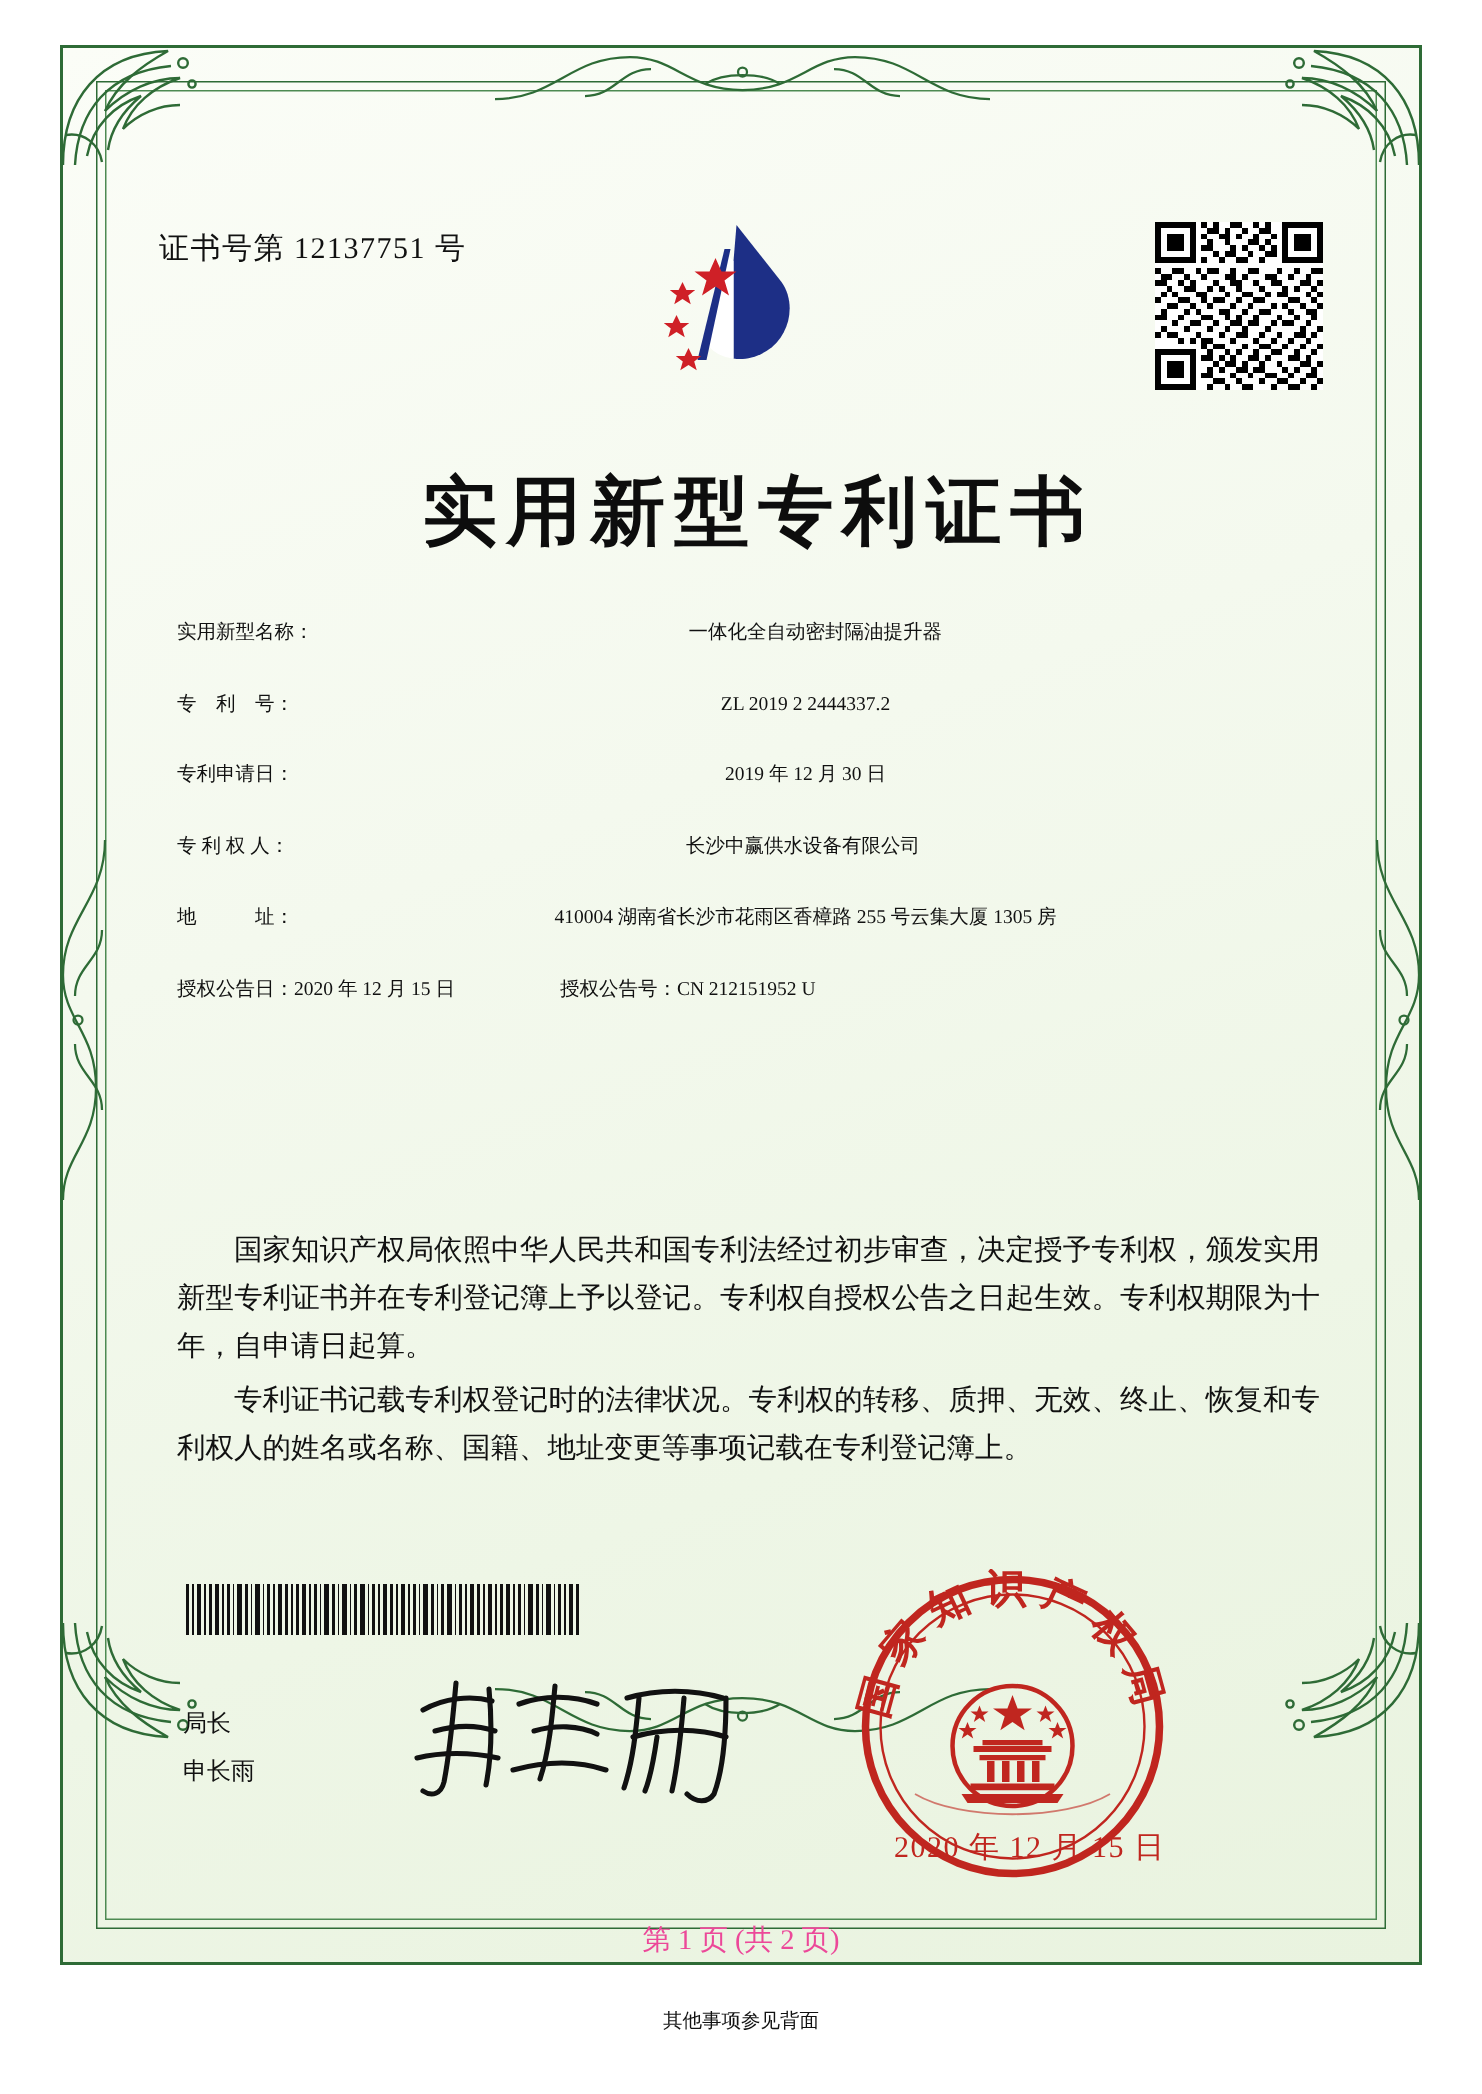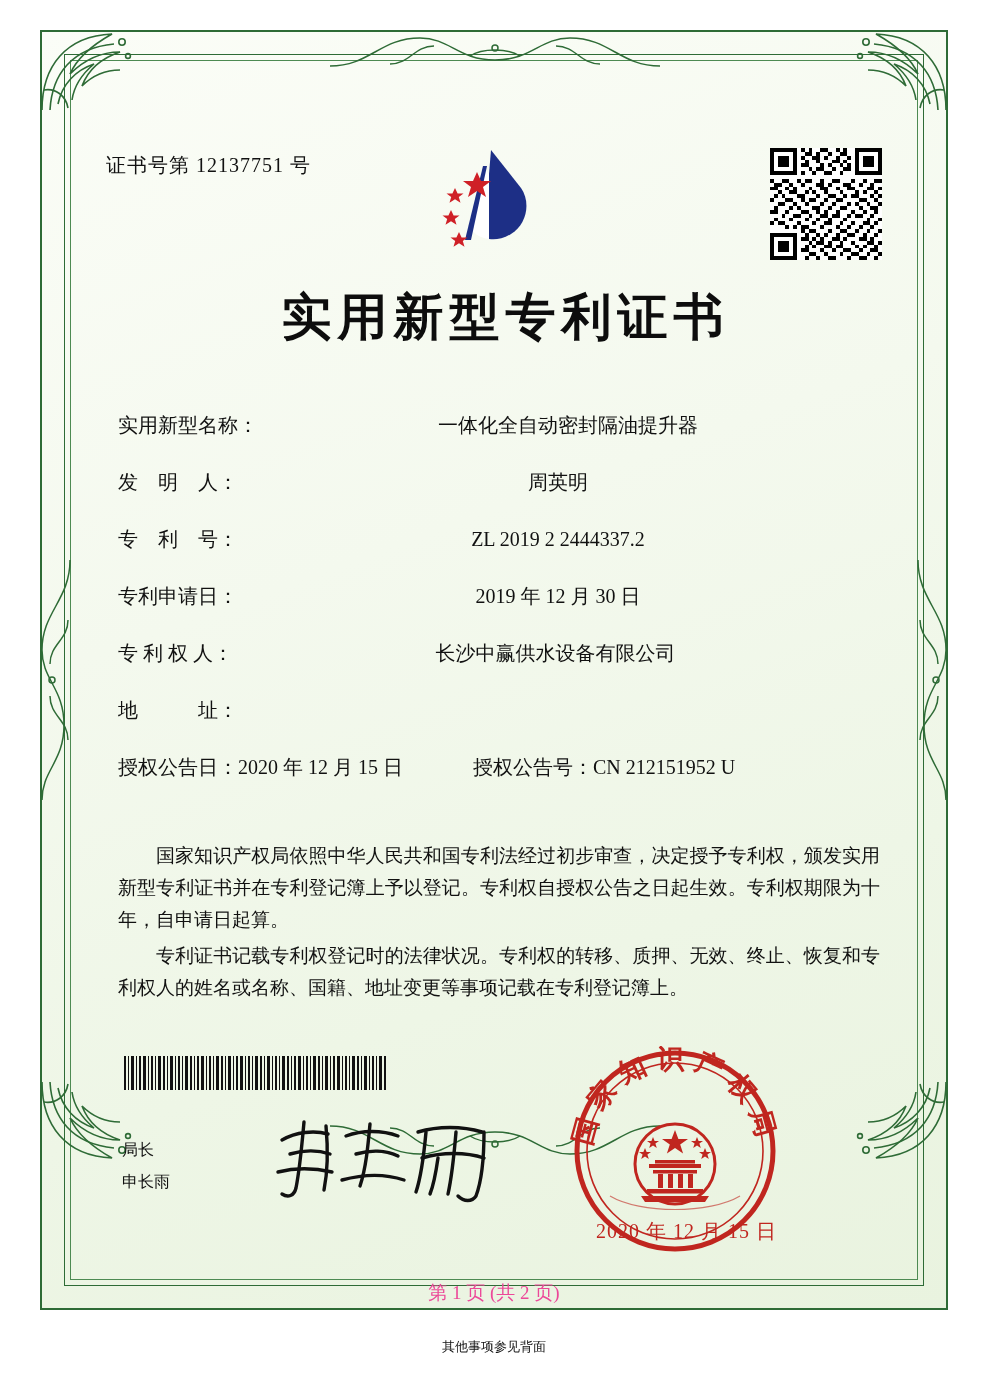--- a/index.html
+++ b/index.html
@@ -102,42 +102,42 @@
     right: 106px;
     top: 148px;
     width: 112px;
     height: 112px;
   }
   .qr svg { display:block; width:100%; height:100%; }
 
   .title {
     position: absolute;
     left: 0; right: 0;
-    top: 284px;
+    top: 308px;
     text-align: center;
     font-family: "DejaVu Serif", serif;
     font-weight: bold;
     font-size: 50px;
     letter-spacing: 6px;
     color: #0d0d0d;
     padding-left: 23px;
   }
 
   
   .fields {
     position: absolute;
     left: 118px;
     top: 412px;
     width: 760px;
   }
   .field-row {
     display: flex;
     align-items: baseline;
     margin-bottom: 30px;
-    font-size: 20px;
+    font-size: 13px;
     line-height: 1.35;
     color: #111;
   }
   .field-label {
     white-space: pre;
     flex: 0 0 auto;
   }
   .field-value {
     flex: 1 1 auto;
     white-space: nowrap;
@@ -151,21 +151,20 @@
   
   .paras {
     position: absolute;
     left: 118px;
     top: 818px;
     width: 762px;
     font-size: 19px;
     line-height: 32px;
     color: #111;
     text-align: justify;
-    margin-top: 22px;
   }
   .paras p {
     margin: 0 0 4px 0;
     text-indent: 2em;
   }
 
   
   .barcode {
     position: absolute;
     left: 124px;
@@ -552,37 +551,34 @@
   </div>
 
   <div class="title">实用新型专利证书</div>
 
   <div class="fields">
     <div class="field-row">
       <span class="field-label">实用新型名称：</span>
       <span class="field-value">一体化全自动密封隔油提升器</span>
     </div>
     <div class="field-row">
-      <span class="field-label">发　明　人：</span>
-      <span class="field-value">周英明</span>
-    </div>
-    <div class="field-row">
       <span class="field-label">专　利　号：</span>
       <span class="field-value">ZL 2019 2 2444337.2</span>
     </div>
     <div class="field-row">
       <span class="field-label">专利申请日：</span>
       <span class="field-value">2019 年 12 月 30 日</span>
     </div>
     <div class="field-row">
       <span class="field-label">专 利 权 人：</span>
       <span class="field-value">长沙中赢供水设备有限公司</span>
     </div>
     <div class="field-row">
       <span class="field-label">地　　　址：</span>
+      <span class="field-value">410004 湖南省长沙市花雨区香樟路 255 号云集大厦 1305 房</span>
     </div>
     <div class="field-row dual">
       <span class="field-label">授权公告日：</span>
       <span class="field-value">2020 年 12 月 15 日</span>
       <span class="spacer-gap"></span>
       <span class="field-label">授权公告号：</span>
       <span class="field-value">CN 212151952 U</span>
     </div>
   </div>
 

